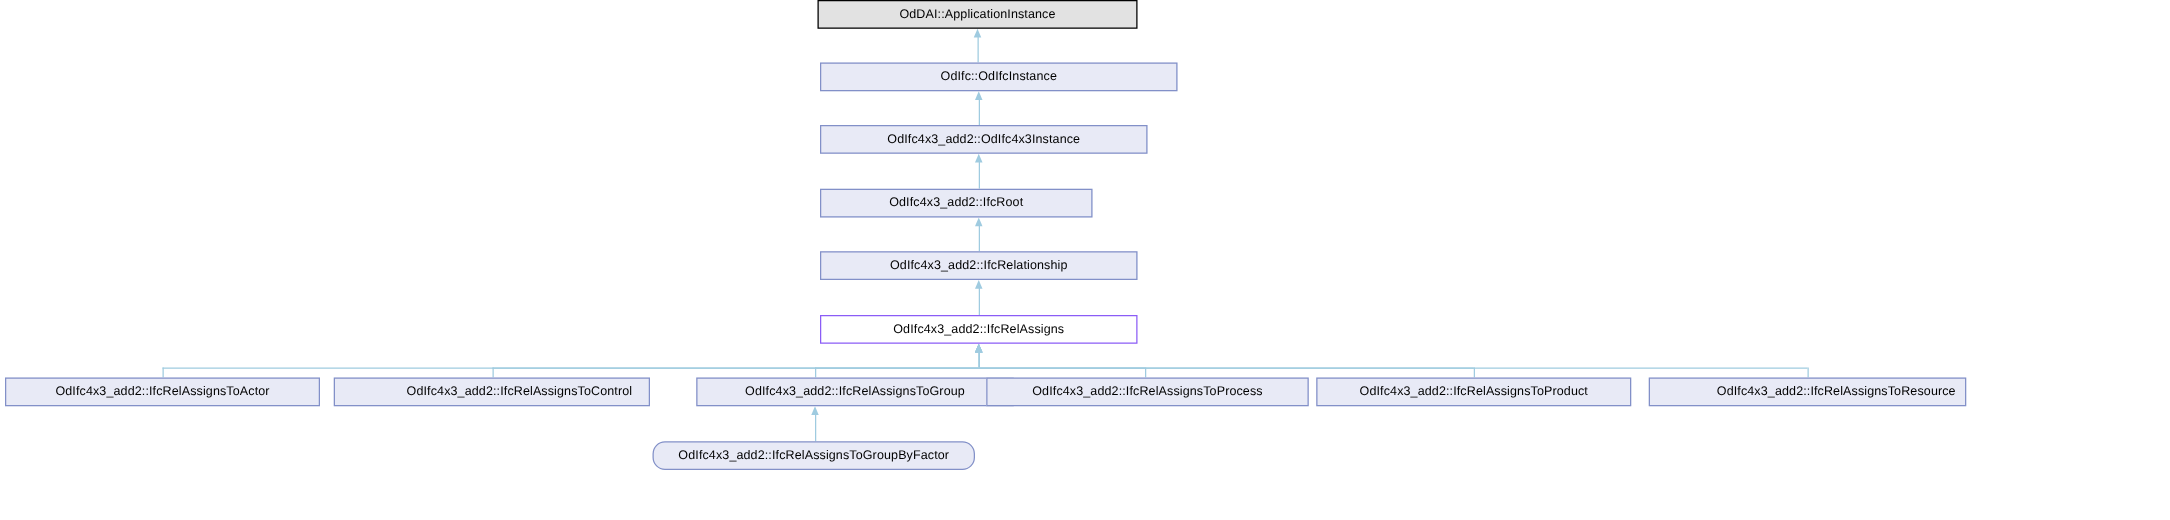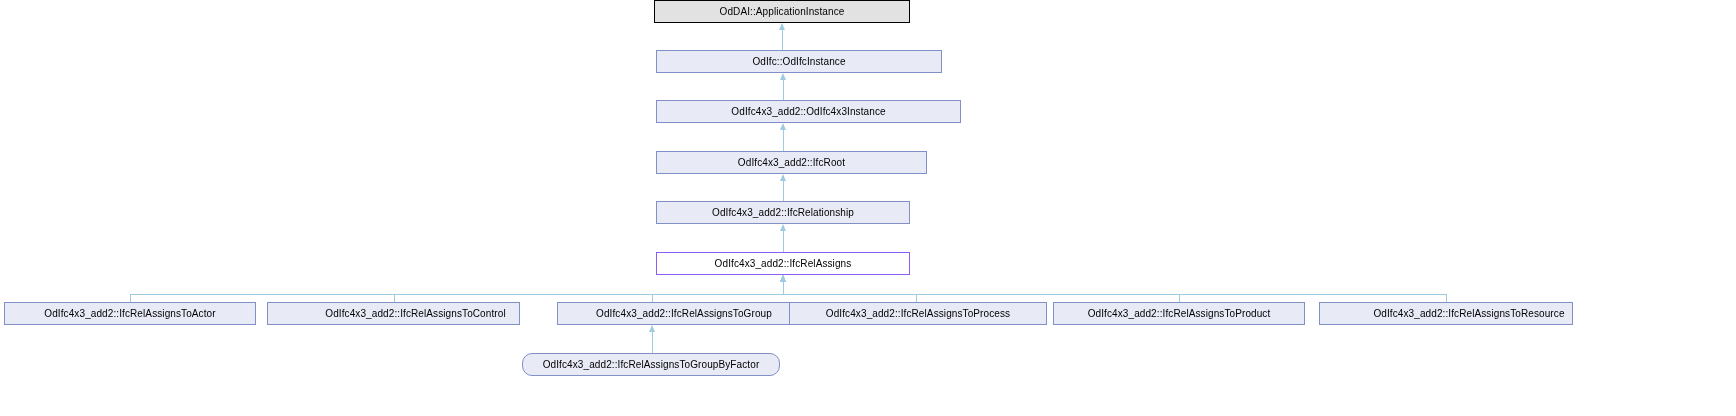--- a/index.html
+++ b/index.html
@@ -111,22 +111,22 @@
       <div class="edge-h" style="left: 783px; top: 294px; width: 663px;"></div>
       <div class="edge-v" style="left: 1446px; top: 294px; height: 8px;"></div>
       <div class="arrow-up" style="left: 779.5px; top: 275px;"></div>
       <div class="edge-v" style="left: 652px; top: 331px; height: 22px;"></div>
       <div class="arrow-up" style="left: 648.5px; top: 325px;"></div>
     </div>
 
   <div id="node-layer">
       <div class="node root" style="left: 654px; top: 0px; width: 256px;">OdDAI::ApplicationInstance</div>
       <div class="node inherit" style="left: 656px; top: 50px; width: 286px;">OdIfc::OdIfcInstance</div>
-      <div class="node inherit" style="left: 656px; top: 100px; width: 305px;">OdIfc4x3_add2::OdIfc4x3Instance</div>
-      <div class="node inherit" style="left: 656px; top: 151px; width: 271px;">OdIfc4x3_add2::IfcRoot</div>
+      <div class="node inherit" style="left: 656px; top: 100px; width: 262px;">OdIfc4x3_add2::OdIfc4x3Instance</div>
+      <div class="node inherit" style="left: 656px; top: 151px; width: 218px;">OdIfc4x3_add2::IfcRoot</div>
       <div class="node inherit" style="left: 656px; top: 201px; width: 254px;">OdIfc4x3_add2::IfcRelationship</div>
       <div class="node current" style="left: 656px; top: 252px; width: 254px;">OdIfc4x3_add2::IfcRelAssigns</div>
       <div class="node inherit" style="left: 4px; top: 302px; width: 252px;">OdIfc4x3_add2::IfcRelAssignsToActor</div>
       <div class="node inherit" style="left: 267px; top: 302px; width: 253px; padding-left: 44px;">OdIfc4x3_add2::IfcRelAssignsToControl</div>
       <div class="node inherit" style="left: 525px; top: 302px; width: 254px; margin-left: 32px;">OdIfc4x3_add2::IfcRelAssignsToGroup</div>
       <div class="node inherit" style="left: 789px; top: 302px; width: 258px;">OdIfc4x3_add2::IfcRelAssignsToProcess</div>
       <div class="node inherit" style="left: 1053px; top: 302px; width: 252px;">OdIfc4x3_add2::IfcRelAssignsToProduct</div>
       <div class="node inherit" style="left: 1319px; top: 302px; width: 254px; padding-left: 46px;">OdIfc4x3_add2::IfcRelAssignsToResource</div>
       <div class="node inherit" style="left: 522px; top: 353px; width: 258px; border-radius: 10px;">OdIfc4x3_add2::IfcRelAssignsToGroupByFactor</div>
     </div>

